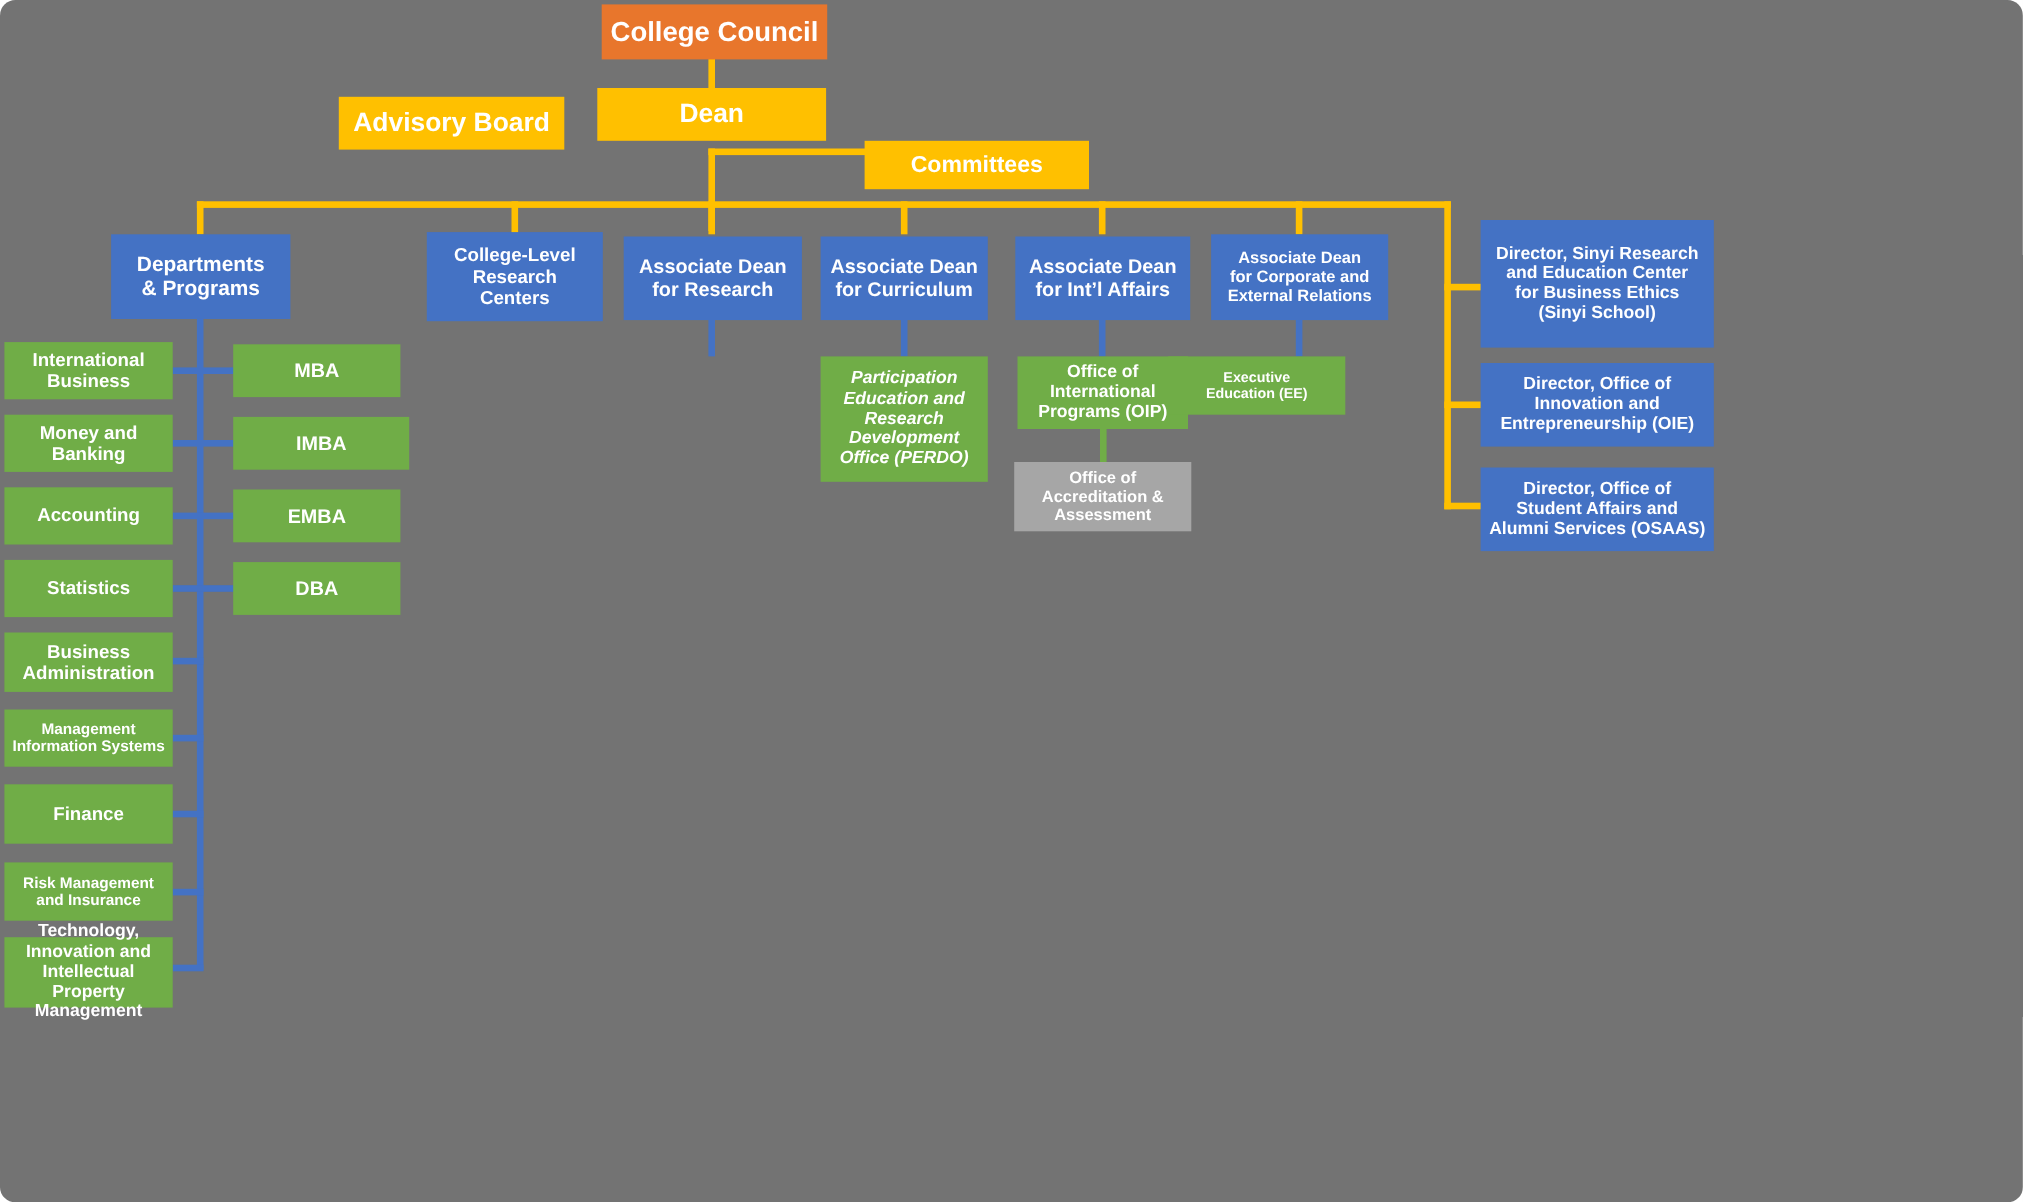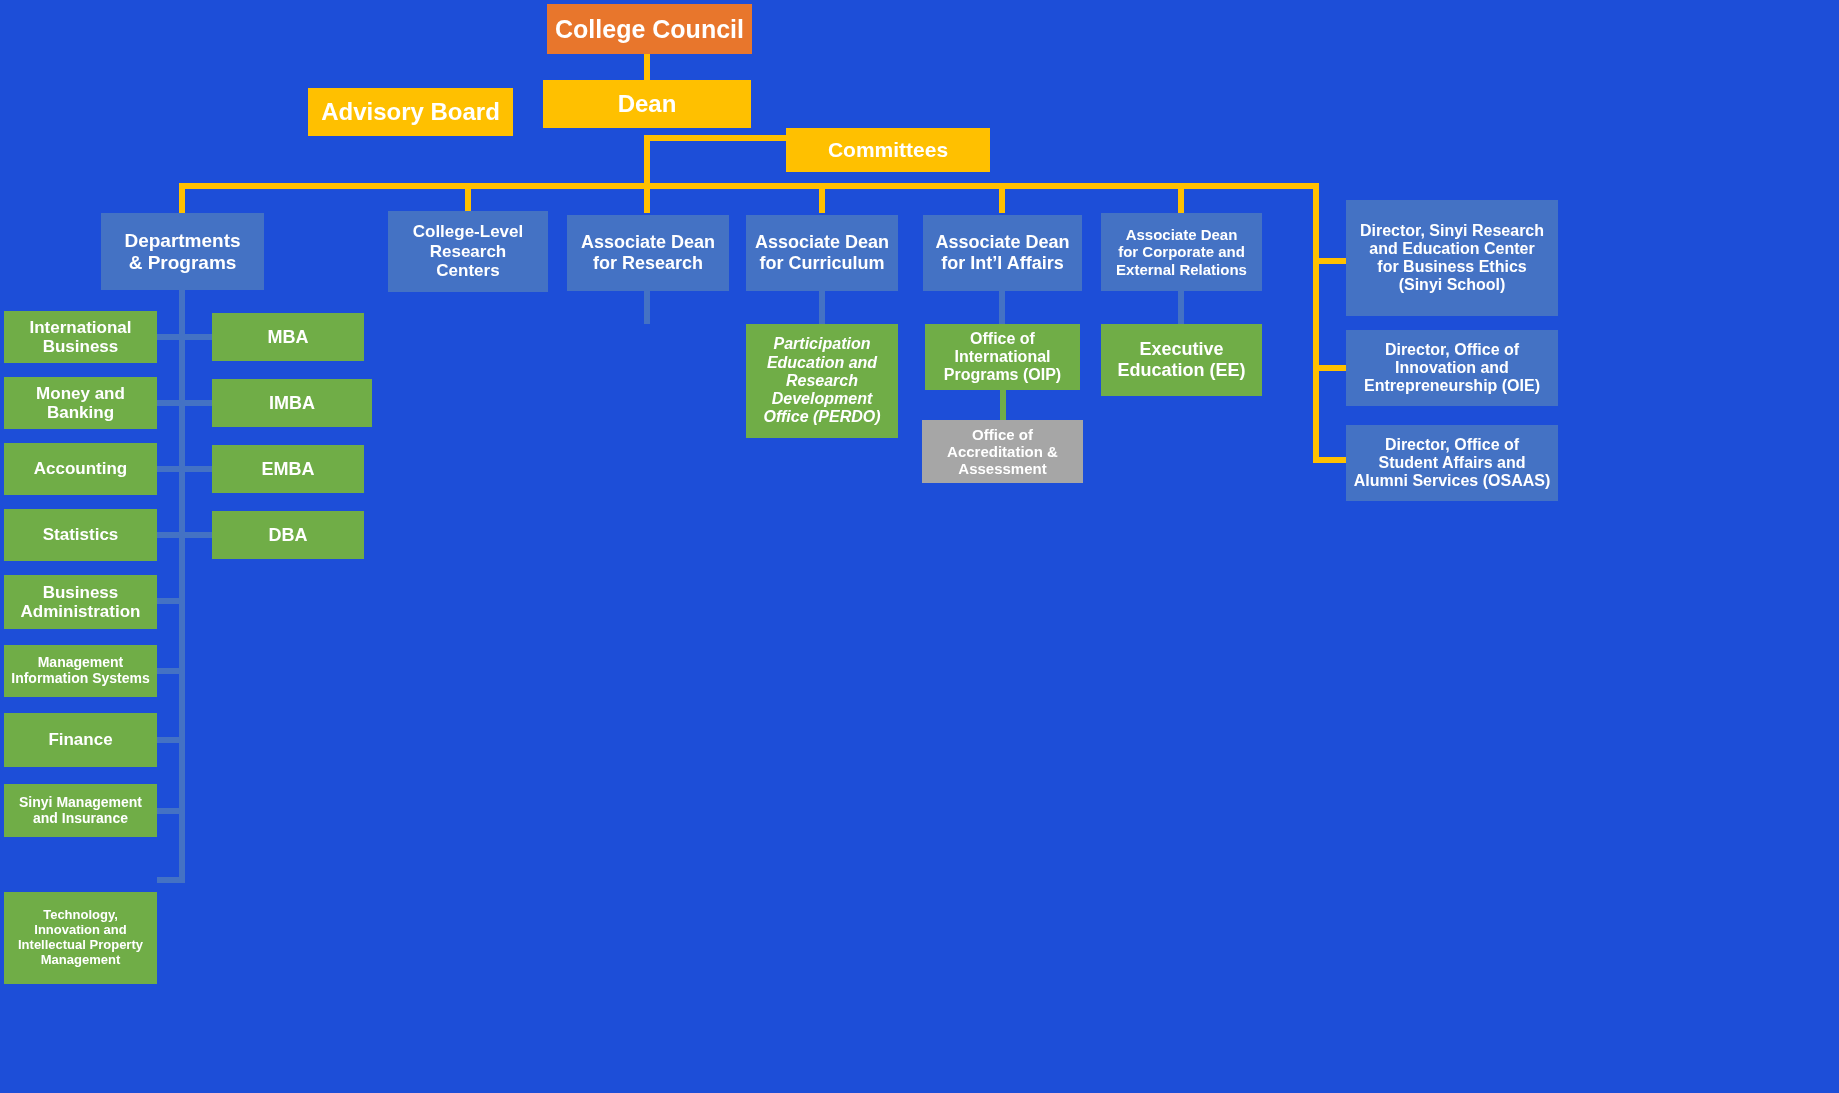--- a/index.html
+++ b/index.html
@@ -4,23 +4,24 @@
 <style>
   html, body {
     margin: 0;
     padding: 0;
     background: #ffffff;
   }
   #canvas {
     position: relative;
     width: 1839px;
     height: 1093px;
-    background: #1d4ed8;
+    background: #737373;
     font-family: "Liberation Sans", sans-serif;
     overflow: hidden;
+    border-radius: 14px;
   }
   .box {
     position: absolute;
     box-sizing: border-box;
     display: flex;
     align-items: center;
     justify-content: center;
     text-align: center;
     color: #ffffff;
     font-weight: bold;
@@ -134,37 +135,37 @@
 Office (PERDO)</div>
 
   <div class="box green" style="left:925px; top:324px; width:155px; height:66px; font-size:16px;">Office of
 International
 Programs (OIP)</div>
 
   <div class="box gray" style="left:922px; top:420px; width:161px; height:63px; font-size:15px;">Office  of
 Accreditation &amp;
 Assessment</div>
 
-  <div class="box green" style="left:1101px; top:324px; width:161px; height:72px; font-size:18px;">Executive
+  <div class="box green" style="left:1062px; top:324px; width:161px; height:53px; font-size:13px;">Executive
 Education (EE)</div>
 
   <div class="box green" style="left:4px; top:311px; width:153px; height:52px; font-size:17px;">International
 Business</div>
   <div class="box green" style="left:4px; top:377px; width:153px; height:52px; font-size:17px;">Money and
 Banking</div>
   <div class="box green" style="left:4px; top:443px; width:153px; height:52px; font-size:17px;">Accounting</div>
   <div class="box green" style="left:4px; top:509px; width:153px; height:52px; font-size:17px;text-align:right;">Statistics</div>
   <div class="box green" style="left:4px; top:575px; width:153px; height:54px; font-size:17px;">Business
 Administration</div>
   <div class="box green" style="left:4px; top:645px; width:153px; height:52px; font-size:14px;">Management
 Information Systems</div>
   <div class="box green" style="left:4px; top:713px; width:153px; height:54px; font-size:17px;">Finance</div>
-  <div class="box green" style="left:4px; top:784px; width:153px; height:53px; font-size:14px;">Sinyi Management
+  <div class="box green" style="left:4px; top:784px; width:153px; height:53px; font-size:14px;">Risk Management
 and Insurance</div>
-  <div class="box green" style="left:4px; top:892px; width:153px; height:92px; font-size:13px;">Technology,
+  <div class="box green" style="left:4px; top:852px; width:153px; height:64px; font-size:16px;">Technology,
 Innovation and
 Intellectual Property
 Management</div>
 
   <div class="box green" style="left:212px; top:313px; width:152px; height:48px; font-size:18px;">MBA</div>
   <div class="box green" style="left:212px; top:379px; width:160px; height:48px; font-size:18px;">IMBA</div>
   <div class="box green" style="left:212px; top:445px; width:152px; height:48px; font-size:18px;">EMBA</div>
   <div class="box green" style="left:212px; top:511px; width:152px; height:48px; font-size:18px;">DBA</div>
 
 </div>

